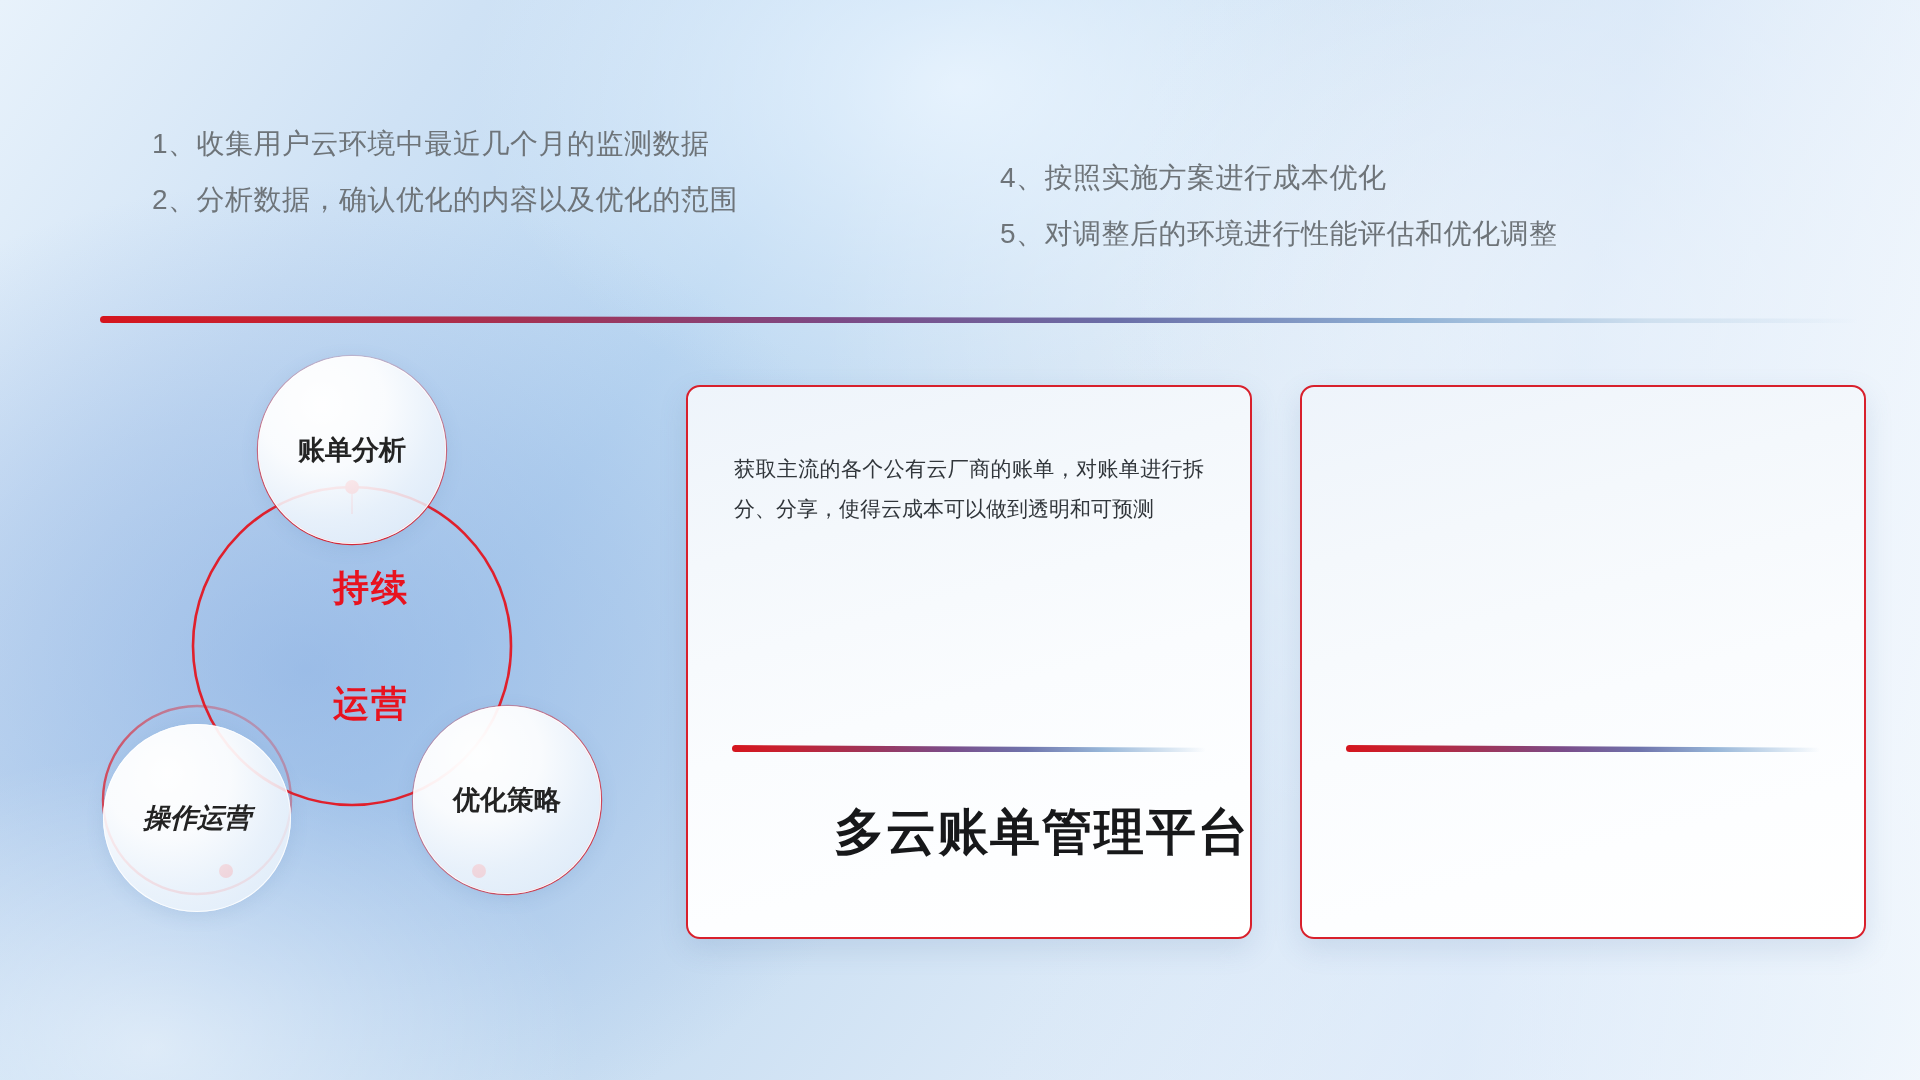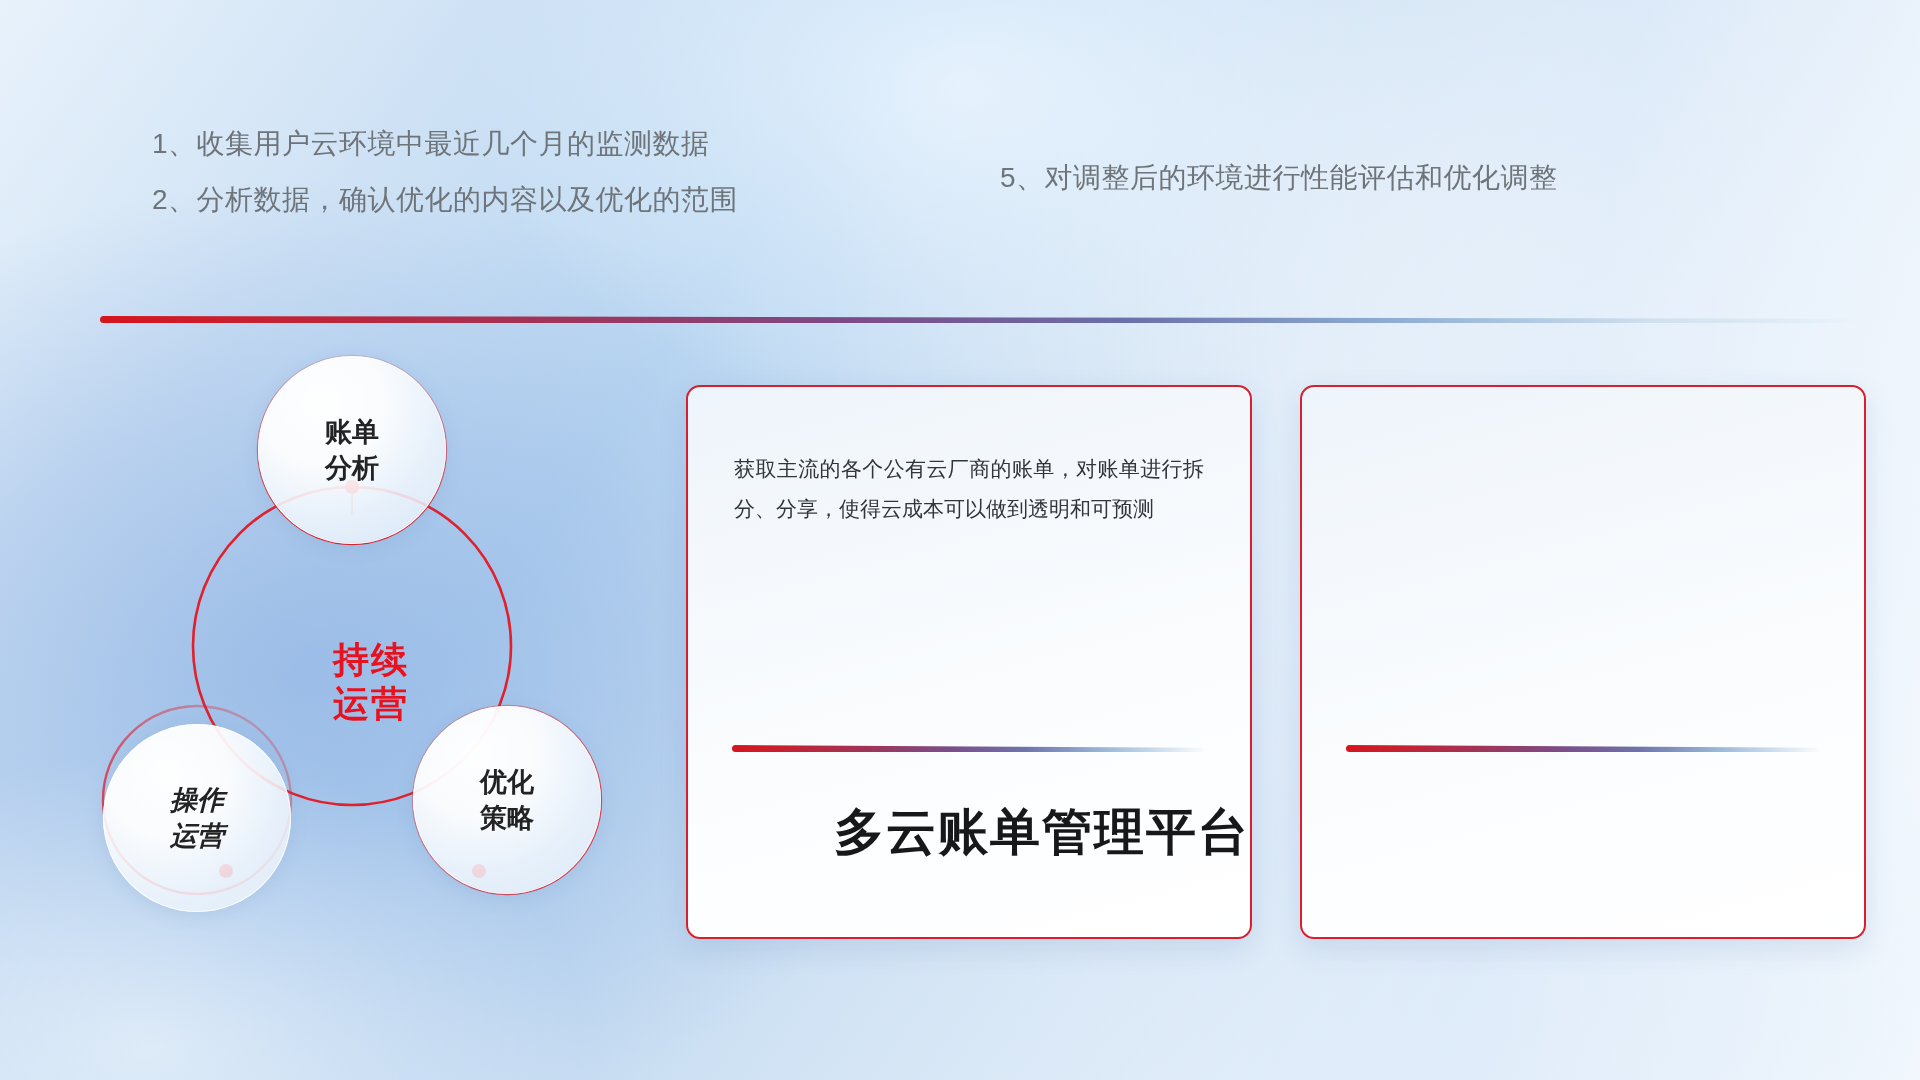--- a/index.html
+++ b/index.html
@@ -36,29 +36,29 @@
   }
 
   
   #venn{position:absolute;left:95px;top:348px;width:560px;height:600px;}
   #venn svg{position:absolute;inset:0;}
   .bubble{
     position:absolute;border-radius:50%;
     background:
       radial-gradient(circle at 34% 26%, rgba(255,255,255,0.99) 0%, rgba(255,255,255,0.93) 34%, rgba(241,247,253,0.86) 62%, rgba(226,238,250,0.80) 100%);
     box-shadow:0 4px 18px rgba(90,130,180,0.16), inset 0 0 0 1px rgba(255,255,255,0.85);
-    display:flex;flex-direction:column;align-items:center;justify-content:center;
+    display:flex;flex-direction:row;align-items:center;justify-content:center;
     color:#232323;font-weight:bold;text-align:center;
   }
   #bubble-top{left:163px;top:8px;width:188px;height:188px;font-size:27px;line-height:1.34;}
   #bubble-left{left:8px;top:376px;width:188px;height:188px;font-size:27px;line-height:1.34;font-style:italic;}
   #bubble-right{left:318px;top:358px;width:188px;height:188px;font-size:27px;line-height:1.34;}
   #venn-center{
     position:absolute;left:196px;top:218px;width:160px;height:160px;
-    display:flex;flex-direction:column;align-items:center;justify-content:flex-end;
+    display:flex;flex-direction:column;align-items:center;justify-content:space-between;
     color:#e8121e;font-weight:bold;font-size:36px;line-height:1.22;letter-spacing:2px;
     text-align:center;
   }
 
   
   .card{
     position:absolute;top:385px;width:566px;height:554px;
     border:2px solid #d8202c;border-radius:14px;
     background:linear-gradient(165deg,#eef4fb 0%,#f4f8fc 26%,#fafcfe 55%,#fdfeff 78%,#ffffff 100%);
     box-shadow:0 10px 28px rgba(80,120,170,0.16);
@@ -94,20 +94,21 @@
   <div class="bg-layer b6"></div>
   <div class="bg-layer b7"></div>
 </div>
 
 <div class="list" id="list-left">
   <div class="li">1、收集用户云环境中最近几个月的监测数据</div>
   <div class="li">2、分析数据，确认优化的内容以及优化的范围</div>
 </div>
 
 <div class="list" id="list-right">
+  <div class="li">4、按照实施方案进行成本优化</div>
   <div class="li">5、对调整后的环境进行性能评估和优化调整</div>
 </div>
 
 <div id="top-divider"></div>
 
 <div id="venn">
   <svg width="560" height="600" viewBox="0 0 560 600">
     <defs>
       <linearGradient id="ringFadeTop" x1="0" y1="0" x2="0" y2="1">
         <stop offset="0%" stop-color="#e0202c" stop-opacity="0.16"></stop>

